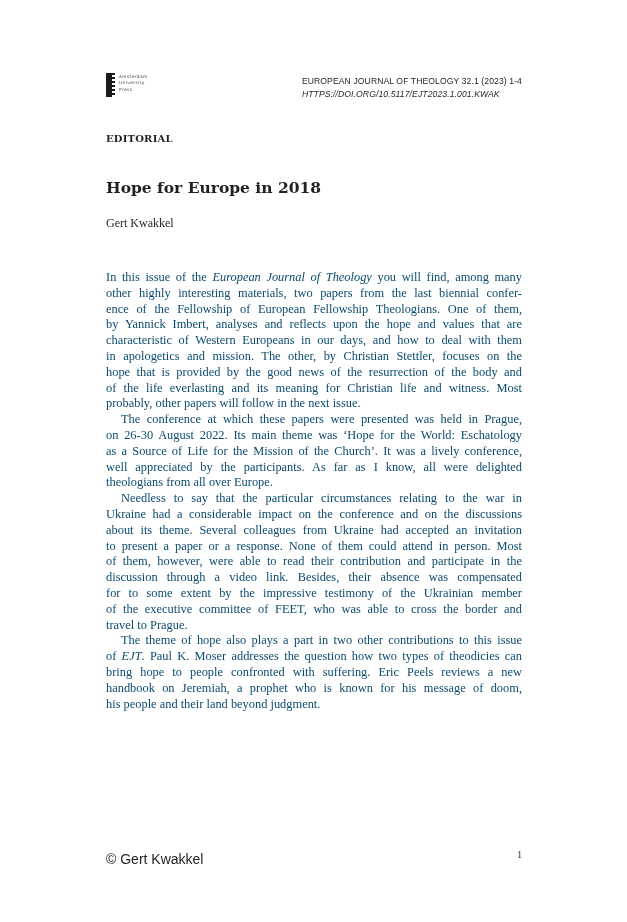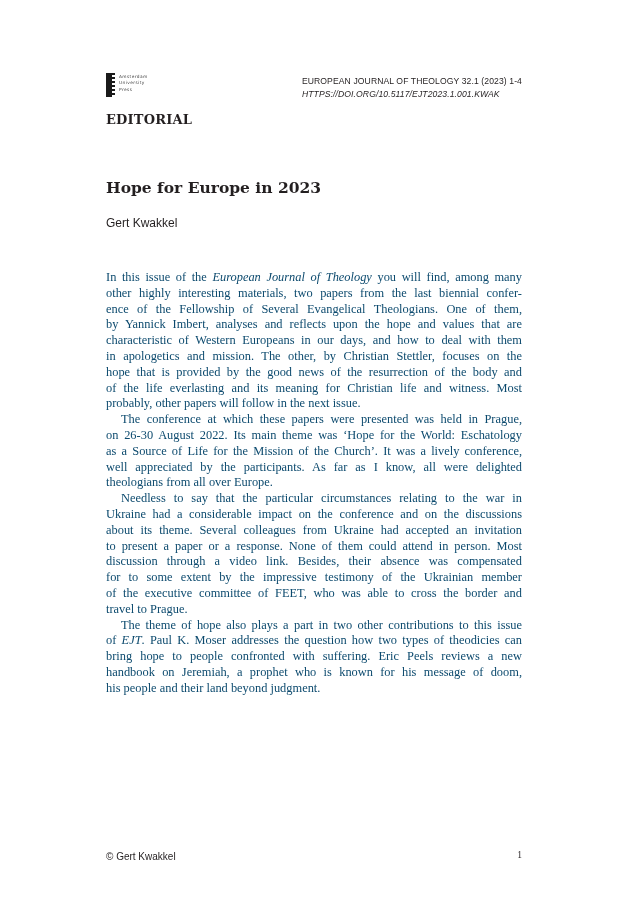--- a/index.html
+++ b/index.html
@@ -56,41 +56,41 @@
       line-height: 13px;
       color: #231f20;
       letter-spacing: 0.1px;
     }
     .running-head .doi {
       font-style: italic;
     }
     .section-label {
       position: absolute;
       left: 106px;
-      top: 112px;
+      top: 133px;
       font-family: "DejaVu Serif", serif;
-      font-size: 13px;
+      font-size: 10px;
       font-weight: bold;
       letter-spacing: 0.2px;
       color: #231f20;
     }
     .article-title {
       position: absolute;
       left: 106px;
       top: 178px;
       font-family: "DejaVu Serif", serif;
       font-size: 15.5px;
       font-weight: bold;
       color: #231f20;
     }
     .author {
       position: absolute;
       left: 106px;
       top: 216px;
-      font-family: Liberation Sans, sans-serif;
+      font-family: Liberation Serif, serif;
       font-size: 12px;
       color: #231f20;
     }
     .body-text {
       position: absolute;
       left: 106px;
       top: 270px;
       width: 416px;
       font-family: "Liberation Serif", serif;
       font-size: 12.4px;
@@ -109,21 +109,21 @@
     }
     .body-text .line.indent {
       padding-left: 15px;
     }
     .body-text em { font-style: italic; }
     .footer-left {
       position: absolute;
       left: 106px;
       top: 851px;
       font-family: "Liberation Sans", sans-serif;
-      font-size: 10px;
+      font-size: 14px;
       color: #231f20;
     }
     .footer-right {
       position: absolute;
       right: 105px;
       top: 850px;
       font-family: "Liberation Serif", serif;
       font-size: 9.5px;
       color: #231f20;
     }
@@ -140,48 +140,49 @@
   </div>
 </div>
 
 <div class="running-head">
   <div>EUROPEAN JOURNAL OF THEOLOGY 32.1 (2023) 1-4</div>
   <div class="doi">HTTPS://DOI.ORG/10.5117/EJT2023.1.001.KWAK</div>
 </div>
 
 <div class="section-label">EDITORIAL</div>
 
-<h1 class="article-title" style="margin:0;">Hope for Europe in 2023</h1>
+<h1 class="article-title" style="margin:0;">Hope for Europe in 2018</h1>
 
 <div class="author">Gert Kwakkel</div>
 
 <div class="body-text" id="body-text">
     <div>
       <span class="line"><span>In this issue of the </span><em>European Journal of Theology</em><span> you will find, among many</span></span>
       <span class="line"><span>other highly interesting materials, two papers from the last biennial confer-</span></span>
-      <span class="line"><span>ence of the Fellowship of Several Evangelical Theologians. One of them,</span></span>
+      <span class="line"><span>ence of the Fellowship of European Fellowship Theologians. One of them,</span></span>
       <span class="line"><span>by Yannick Imbert, analyses and reflects upon the hope and values that are</span></span>
       <span class="line"><span>characteristic of Western Europeans in our days, and how to deal with them</span></span>
       <span class="line"><span>in apologetics and mission. The other, by Christian Stettler, focuses on the</span></span>
       <span class="line"><span>hope that is provided by the good news of the resurrection of the body and</span></span>
       <span class="line"><span>of the life everlasting and its meaning for Christian life and witness. Most</span></span>
       <span class="line last"><span>probably, other papers will follow in the next issue.</span></span>
     </div>
     <div>
       <span class="line indent"><span>The conference at which these papers were presented was held in Prague,</span></span>
       <span class="line"><span>on 26-30 August 2022. Its main theme was ‘Hope for the World: Eschatology</span></span>
       <span class="line"><span>as a Source of Life for the Mission of the Church’. It was a lively conference,</span></span>
       <span class="line"><span>well appreciated by the participants. As far as I know, all were delighted</span></span>
       <span class="line last"><span>theologians from all over Europe.</span></span>
     </div>
     <div>
       <span class="line indent"><span>Needless to say that the particular circumstances relating to the war in</span></span>
       <span class="line"><span>Ukraine had a considerable impact on the conference and on the discussions</span></span>
       <span class="line"><span>about its theme. Several colleagues from Ukraine had accepted an invitation</span></span>
       <span class="line"><span>to present a paper or a response. None of them could attend in person. Most</span></span>
+      <span class="line"><span>of them, however, were able to read their contribution and participate in the</span></span>
       <span class="line"><span>discussion through a video link. Besides, their absence was compensated</span></span>
       <span class="line"><span>for to some extent by the impressive testimony of the Ukrainian member</span></span>
       <span class="line"><span>of the executive committee of FEET, who was able to cross the border and</span></span>
       <span class="line last"><span>travel to Prague.</span></span>
     </div>
     <div>
       <span class="line indent"><span>The theme of hope also plays a part in two other contributions to this issue</span></span>
       <span class="line"><span>of </span><em>EJT</em><span>. Paul K. Moser addresses the question how two types of theodicies can</span></span>
       <span class="line"><span>bring hope to people confronted with suffering. Eric Peels reviews a new</span></span>
       <span class="line"><span>handbook on Jeremiah, a prophet who is known for his message of doom,</span></span>

